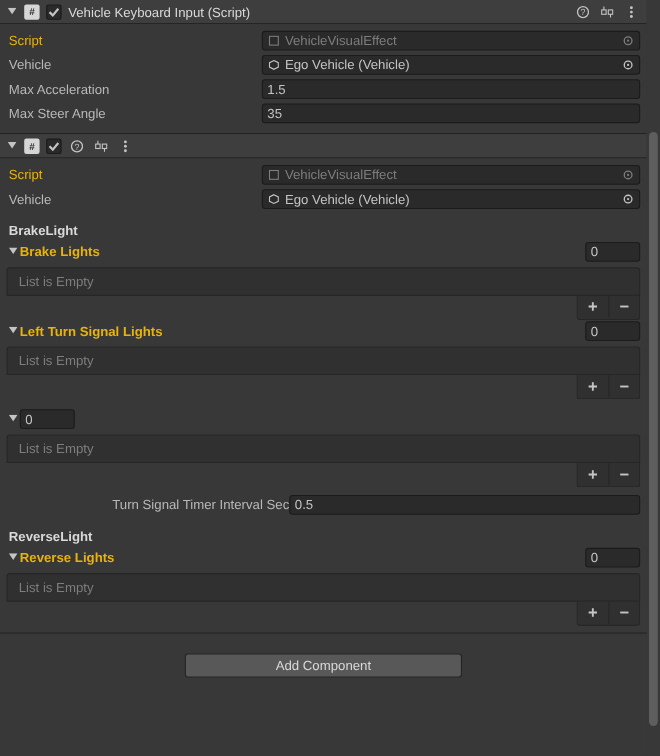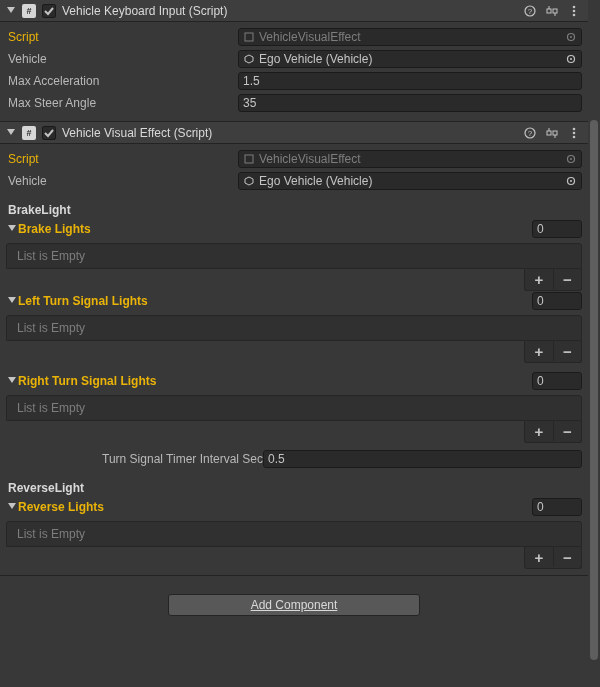--- a/index.html
+++ b/index.html
@@ -188,21 +188,20 @@
   }
   .add-component {
     width: 252px; height: 22px;
     background: #585858;
     border: 1px solid #242424;
     border-radius: 3px;
     color: #d9d9d9;
     display:flex; align-items:center; justify-content:center;
     font-size: 12px;
     cursor: pointer;
-    text-decoration: underline;
   }
 
   .divider {
     height: 1px; background: #232323;
   }
 </style>
 </head>
 <body>
 
 <div class="viewport">
@@ -311,21 +310,20 @@
         </svg>
     </span>
     <span class="comp-script-icon">
       <span>#</span>
     </span>
     <span class="chk">
       <svg width="10" height="10" viewBox="0 0 10 10">
           <polyline points="1,5 4,8 9,2" stroke="#c4c4c4" stroke-width="2" fill="none"></polyline>
         </svg>
     </span>
-    <span class="comp-title">Vehicle Visual Effect (Script)</span>
     <span class="hdr-icon">
       <svg width="12" height="12" viewBox="0 0 12 12">
           <circle cx="6" cy="6" r="5" stroke="#c4c4c4" stroke-width="1.2" fill="none"></circle>
           <text x="6" y="9" text-anchor="middle" font-size="8" fill="#c4c4c4">?</text>
         </svg>
     </span>
     <span class="hdr-icon">
       <svg width="12" height="12" viewBox="0 0 12 12">
           <rect x="1" y="4" width="4" height="4" stroke="#c4c4c4" stroke-width="1" fill="none"></rect>
           <rect x="7" y="4" width="4" height="4" stroke="#c4c4c4" stroke-width="1" fill="none"></rect>
@@ -432,21 +430,20 @@
           </div>
       </div>
     </div>
 
     <div class="array-hdr" style="margin-top:8px;">
       <span class="foldout">
         <svg width="8" height="8" viewBox="0 0 8 8">
             <polygon points="0,0 8,0 4,6" fill="#c4c4c4"></polygon>
           </svg>
       </span>
-      <span class="array-label">Right Turn Signal Lights</span>
       <span class="count">
         <div class="txt-field">
           <input value="0" style="">
         </div>
       </span>
     </div>
     <div class="array-empty">List is Empty</div>
     <div class="array-footer">
       <div class="array-btns">
         <div class="array-btn">

